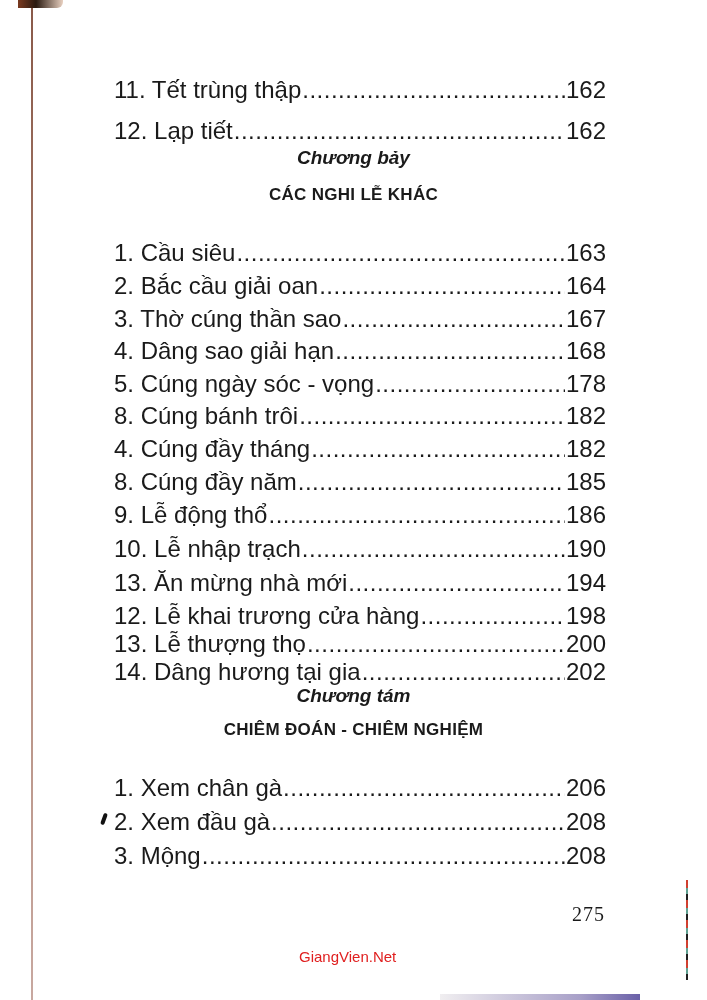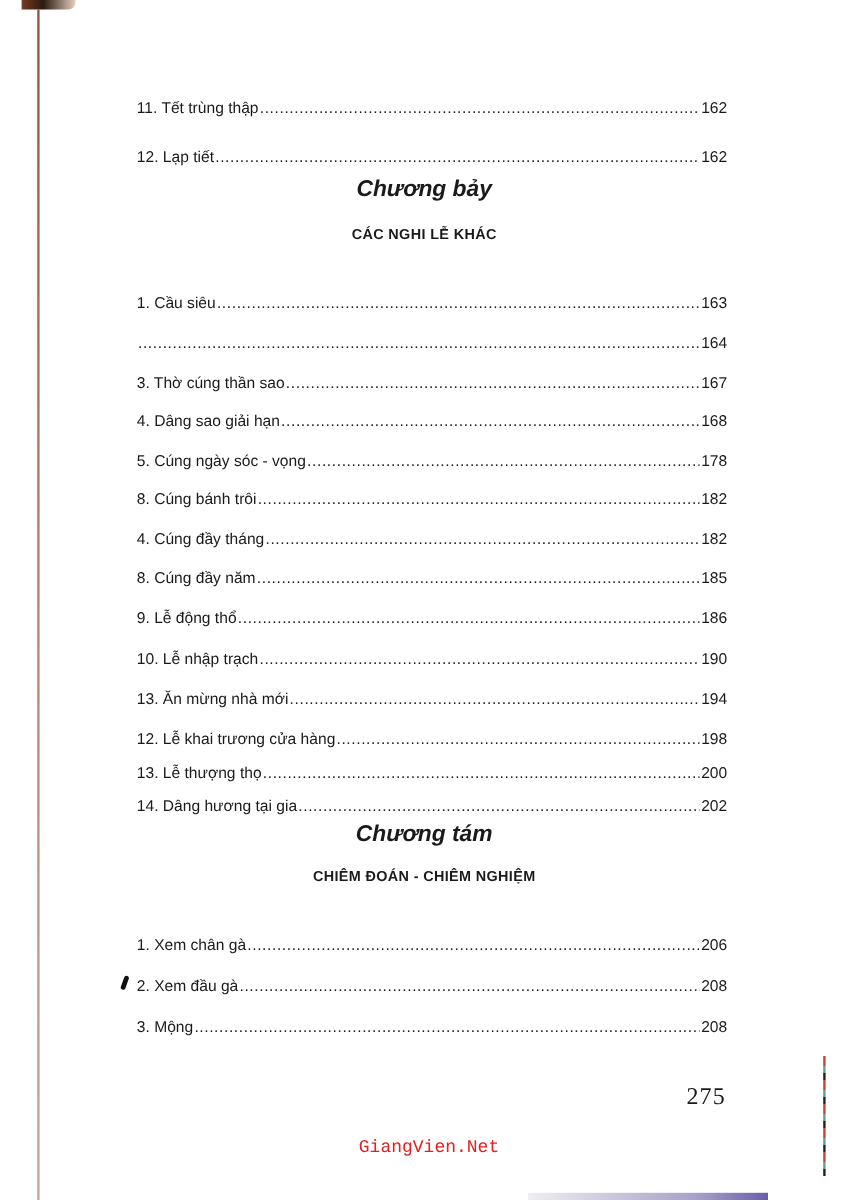--- a/index.html
+++ b/index.html
@@ -57,21 +57,21 @@
       background: #111;
       border-radius: 2px;
       transform: rotate(20deg);
     }
     .toc-row {
       position: absolute;
       left: 114px;
       width: 492px;
       display: flex;
       align-items: baseline;
-      font-size: 13px;
+      font-size: 24px;
       line-height: 24px;
       white-space: nowrap;
     }
     .toc-title { flex: 0 0 auto; }
     .toc-dots {
       flex: 1 1 auto;
       overflow: hidden;
       margin: 0 1px;
       letter-spacing: 0.5px;
     }
@@ -88,39 +88,38 @@
       font-size: 19px;
       line-height: 24px;
       font-weight: bold;
     }
     .chapter-title {
       position: absolute;
       left: 0;
       width: 707px;
       text-align: center;
       font-weight: bold;
-      font-size: 12px;
+      font-size: 17px;
       line-height: 24px;
       letter-spacing: 0.3px;
     }
     .page-number {
       position: absolute;
       left: 572px;
       top: 903px;
       font-family: Liberation Serif, serif;
       font-size: 20px;
       letter-spacing: 1px;
     }
     .watermark {
       position: absolute;
       left: 299px;
       top: 948px;
       font-size: 15px;
       color: #e02020;
-      font-family: Liberation Mono, monospace;
     }
   </style>
 </head>
 <body>
 
 <div class="corner-top-left"></div>
 <div class="page-edge-left"></div>
 <div class="page-edge-right"></div>
 <div class="bottom-strip"></div>
 <div class="ink-mark"></div>
@@ -141,20 +140,21 @@
 <div>
   <div class="chapter-sub" style="top:146px">Chương bảy</div>
   <div class="chapter-title" style="top:183px">CÁC NGHI LỄ KHÁC</div>
 
   <div class="toc-row" style="top:229px">
     <span class="toc-title">1. Cầu siêu</span>
     <span class="toc-dots"></span>
     <span class="toc-page">163</span>
   </div>
   <div class="toc-row" style="top:262px">
+    <span class="toc-title">2. Bắc cầu giải oan</span>
     <span class="toc-dots"></span>
     <span class="toc-page">164</span>
   </div>
   <div class="toc-row" style="top:295px">
     <span class="toc-title">3. Thờ cúng thần sao</span>
     <span class="toc-dots"></span>
     <span class="toc-page">167</span>
   </div>
   <div class="toc-row" style="top:327px">
     <span class="toc-title">4. Dâng sao giải hạn</span>

